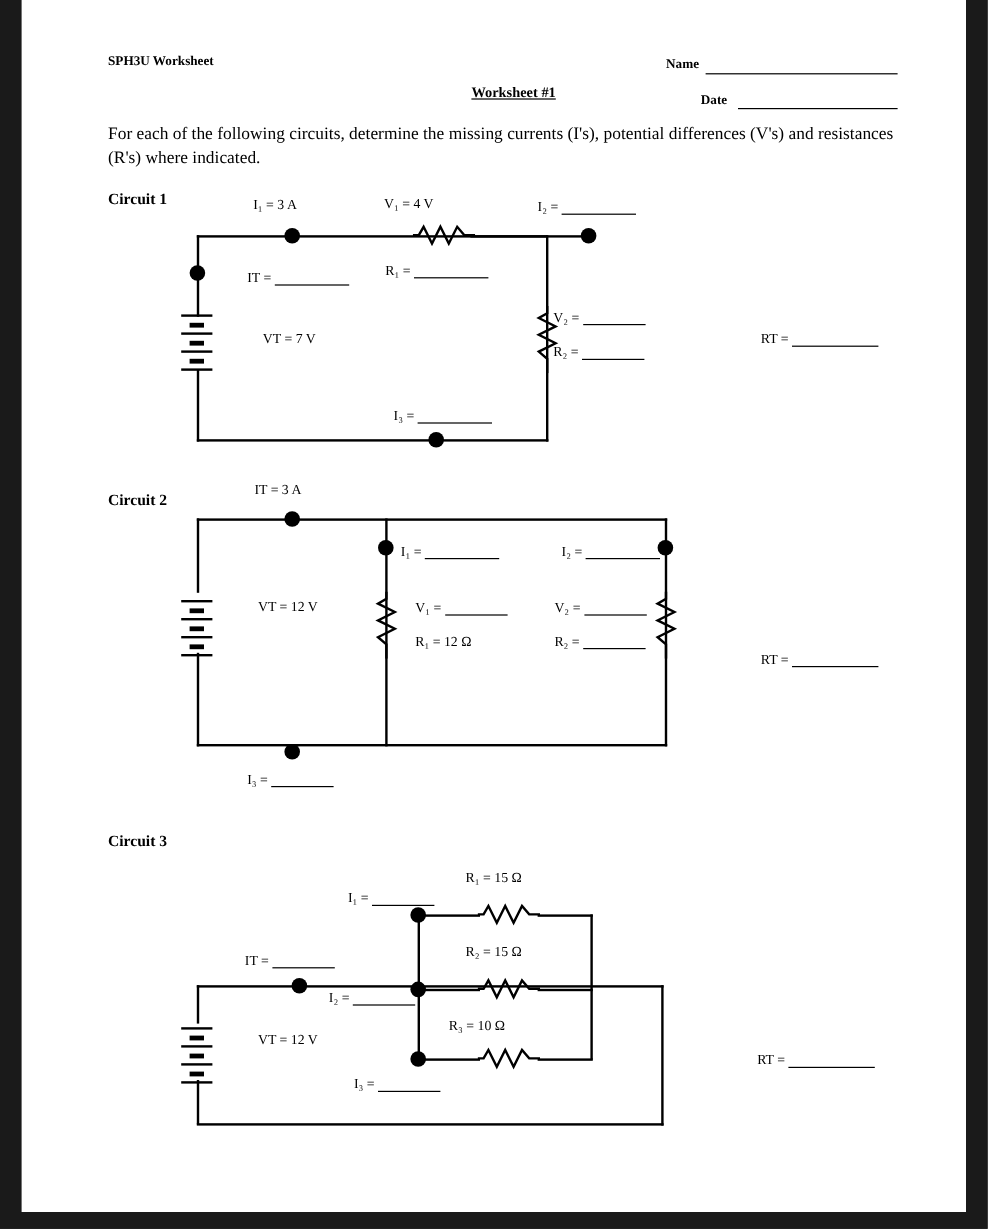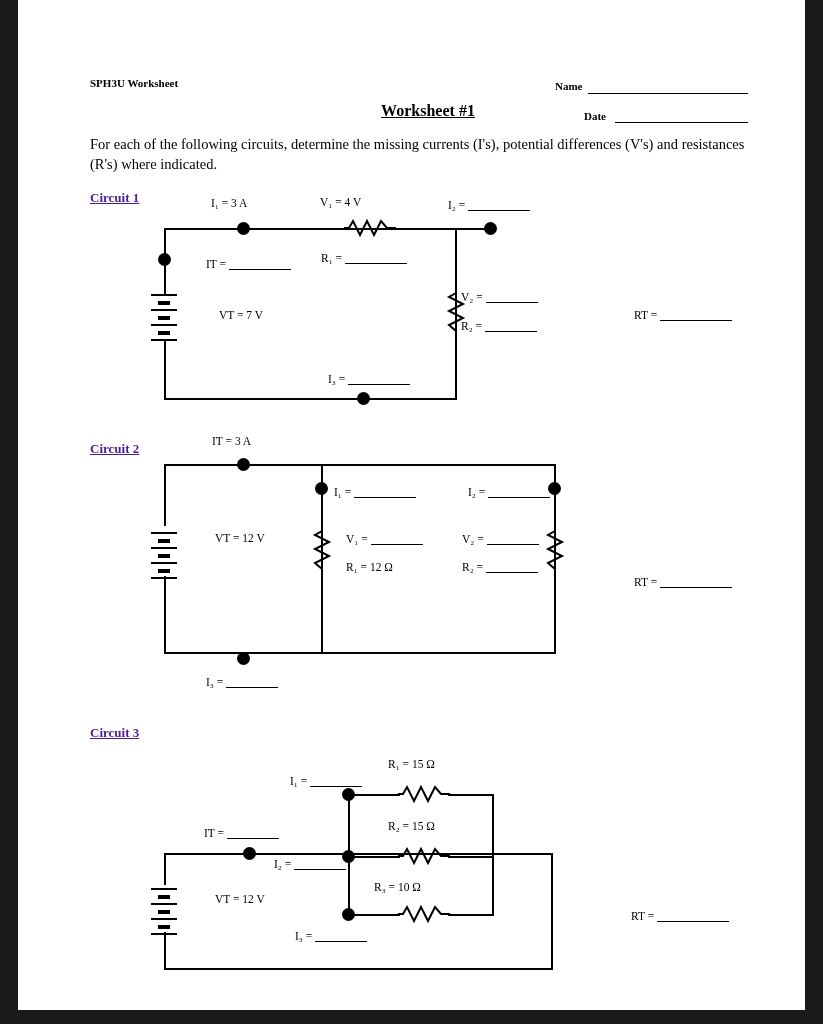--- a/index.html
+++ b/index.html
@@ -17,21 +17,21 @@
     position: absolute;
     left: 18px;
     top: 0px;
     width: 787px;
     height: 1010px;
     background: #ffffff;
     box-sizing: border-box;
   }
   .sheet-inner {
     position: absolute;
-    left: 0; top: 0; right: 0; bottom: 0; margin-top: 32px;
+    left: 0; top: 0; right: 0; bottom: 0;
   }
 
   
   .hdr-course {
     position: absolute;
     left: 72px;
     top: 45px;
     font-family: "Liberation Serif", serif;
     font-weight: bold;
     font-size: 11px;
@@ -47,21 +47,21 @@
     font-weight: bold;
     text-decoration: underline;
     color: #000;
   }
   .hdr-sub {
     position: absolute;
     left: 315px;
     top: 70px;
     width: 190px;
     text-align: center;
-    font-size: 16px;
+    font-size: 12px;
     font-weight: bold;
     text-decoration: underline;
     color: #000;
   }
   .name-label {
     position: absolute;
     left: 537px;
     top: 48px;
     font-size: 11px;
     font-weight: bold;
@@ -97,22 +97,21 @@
     width: 660px;
     font-size: 14.5px;
     line-height: 1.35;
     color: #000;
   }
 
   .circuit-label {
     position: absolute;
     font-size: 13px;
     font-weight: bold;
-    text-decoration: underline;
-    color: #4c1d95;
+    color: #000000;
   }
 
   
   .wire-h {
     position: absolute;
     background: #000;
     height: 2px;
   }
   .wire-v {
     position: absolute;

